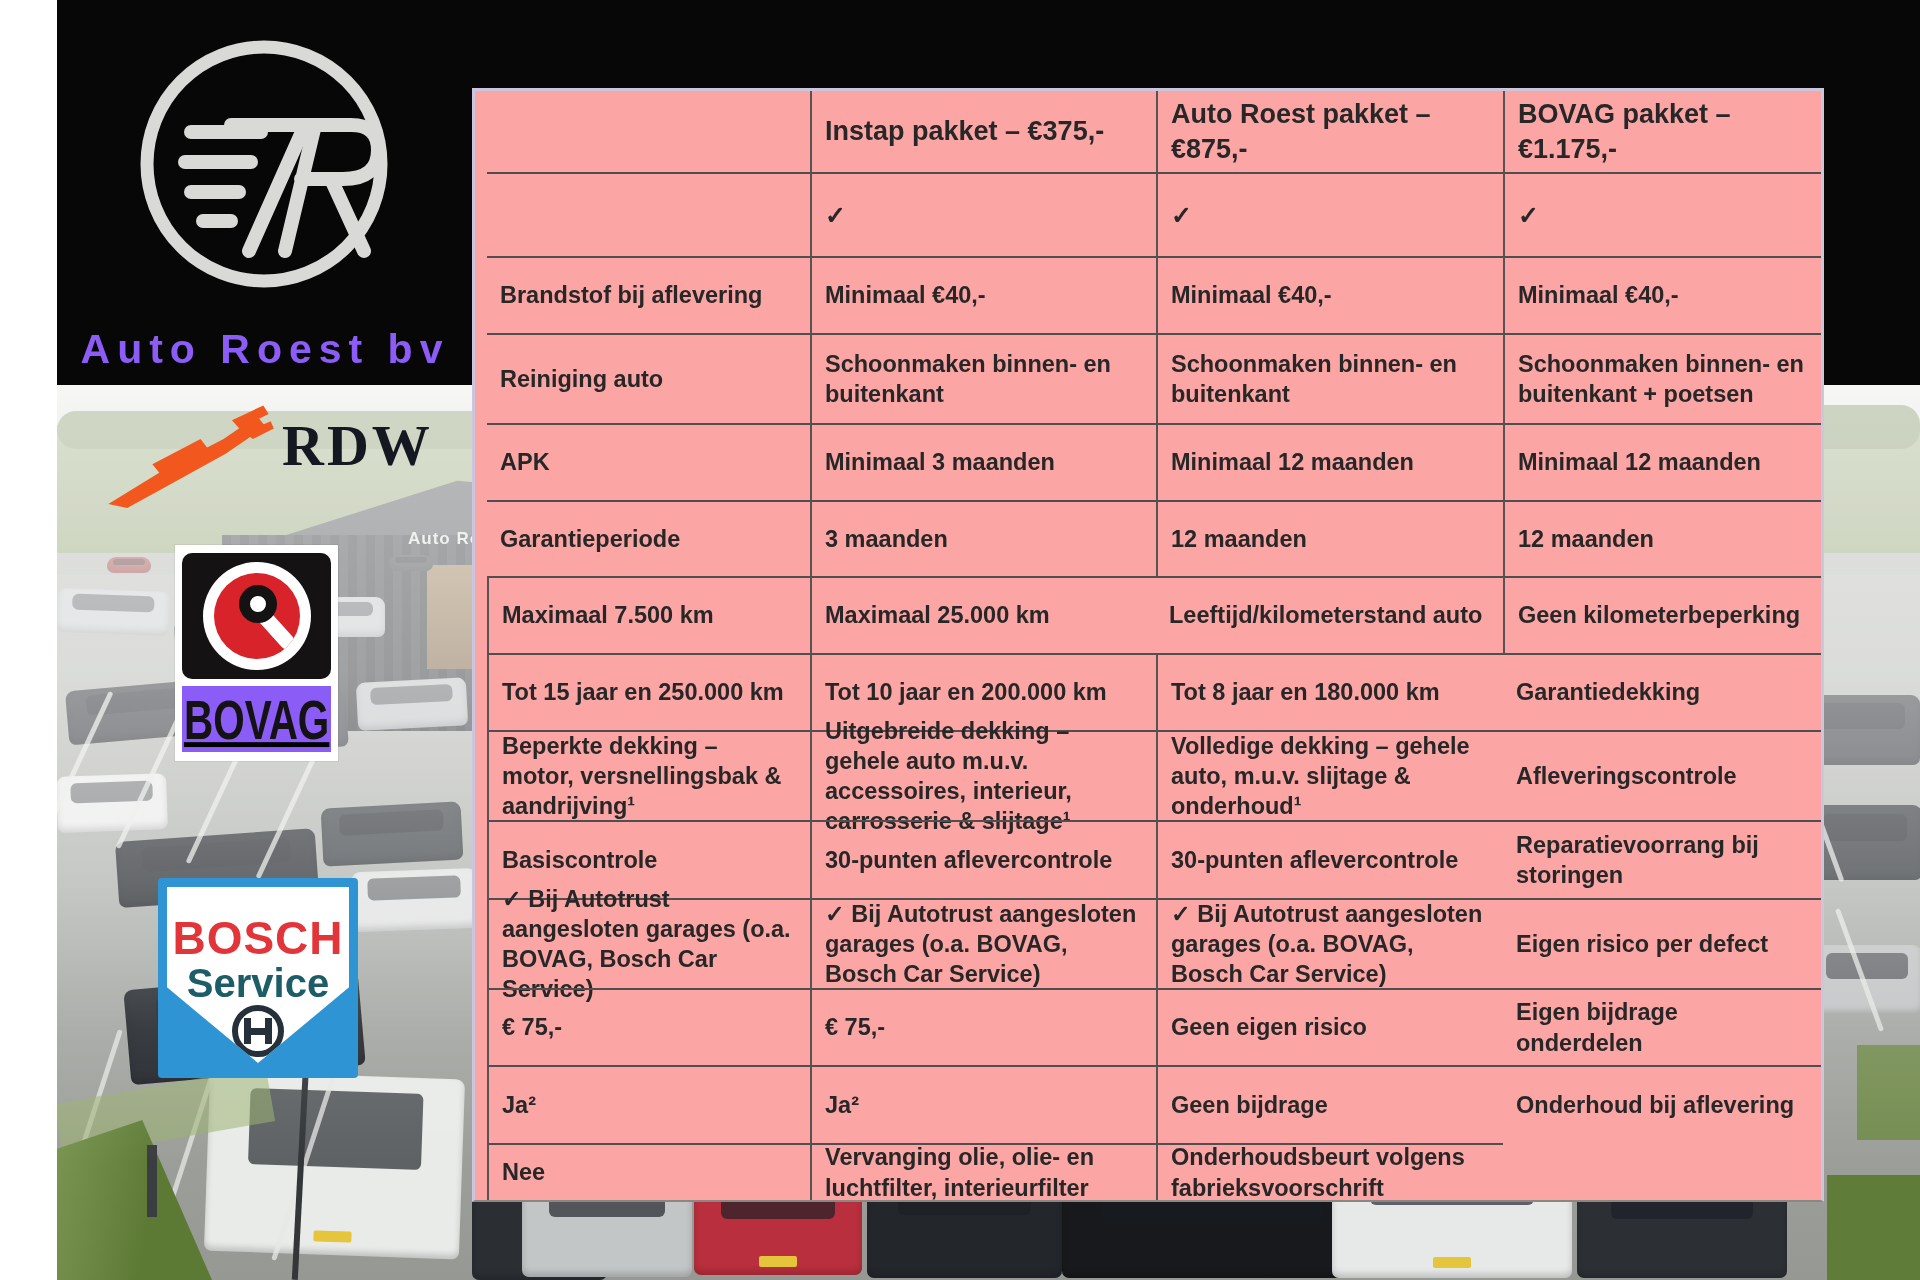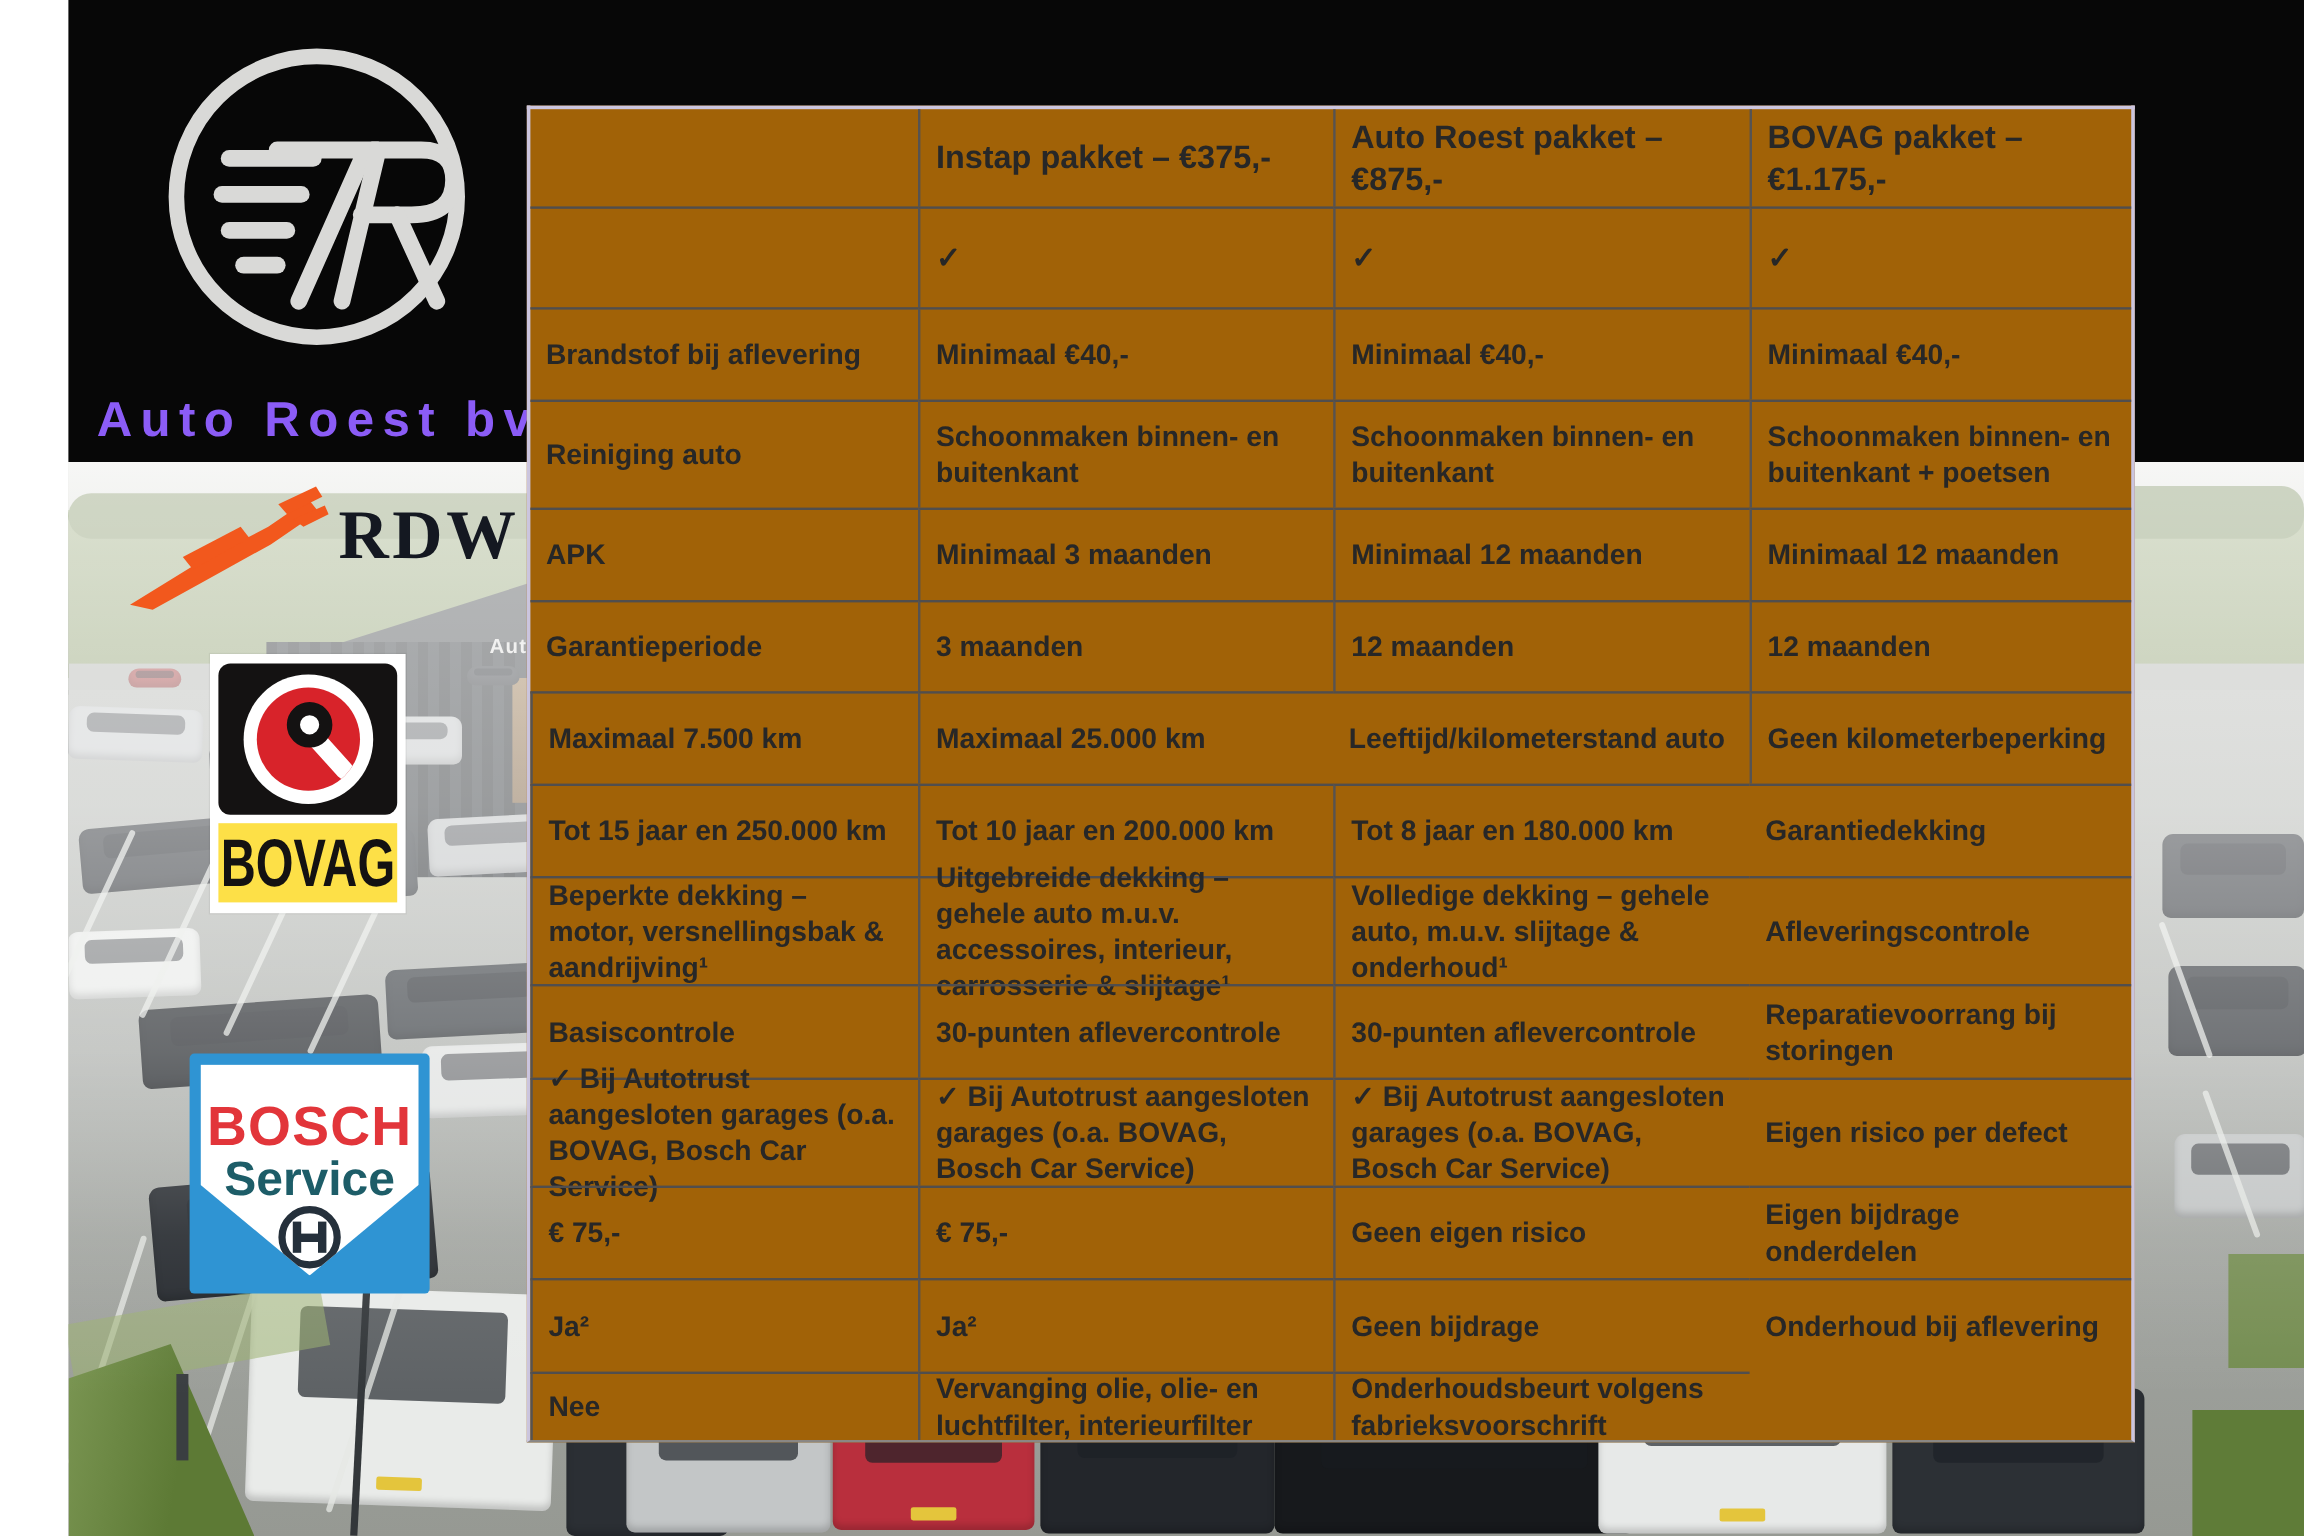--- a/index.html
+++ b/index.html
@@ -61,41 +61,41 @@
          box-shadow:0 0 0 1px rgba(0,0,0,.05);}
   .bovag-black{position:absolute;left:7px;top:8px;right:7px;height:126px;background:#141212;border-radius:10px;}
   .bovag-white{position:absolute;left:50%;top:50%;width:108px;height:108px;margin:-54px 0 0 -54px;
                background:#ffffff;border-radius:50%;}
   .bovag-red{position:absolute;left:50%;top:50%;width:86px;height:86px;margin:-43px 0 0 -43px;
              background:#d8232a;border-radius:50%;overflow:hidden;}
   .bovag-needle{position:absolute;left:36px;top:28px;width:15px;height:60px;background:#ffffff;
                 border-radius:8px;transform-origin:50% 8px;transform:rotate(-42deg);}
   .bovag-donut{position:absolute;left:25px;top:12px;width:16px;height:16px;background:#ffffff;
                border:11px solid #141212;border-radius:50%;}
-  .bovag-yellow{position:absolute;left:7px;bottom:9px;right:7px;height:66px;background:#fde047;
-                display:flex;align-items:center;justify-content:center;}
+  .bovag-yellow{position:absolute;left:7px;bottom:9px;right:7px;height:66px;background:#8b5cf6;
+                display:flex;align-items:center;justify-content:center;text-decoration:underline;}
   .bovag-word{font-size:46px;font-weight:bold;color:#141212;transform:scale(.88,1.22);letter-spacing:0px;}
 
   
   .bosch{position:absolute;left:158px;top:878px;width:200px;height:200px;background:#2f94d3;border-radius:4px;}
   .bosch-shield{position:absolute;left:9px;right:9px;top:9px;height:176px;background:#ffffff;
                 clip-path:polygon(0 0,100% 0,100% 57%,50% 100%,0 57%);text-align:center;}
   .bosch-word{display:block;margin-top:24px;font-size:46px;font-weight:bold;color:#e2353a;letter-spacing:1px;}
   .bosch-service{display:block;margin-top:-4px;font-size:40px;font-weight:bold;color:#1d5d68;}
   .bosch-symbol{position:absolute;left:50%;top:118px;width:40px;height:40px;margin-left:-26px;
                 border:6px solid #25303b;border-radius:50%;background:#ffffff;}
   .bosch-symbol::before{content:"";position:absolute;left:6px;top:7px;width:7px;height:26px;
                 background:#25303b;box-shadow:21px 0 0 #25303b;}
   .bosch-symbol::after{content:"";position:absolute;left:9px;top:17px;width:22px;height:7px;background:#25303b;}
 
   
-  .ptable{position:absolute;left:439px;top:88px;width:1334px;display:grid;
+  .ptable{position:absolute;left:472px;top:88px;width:1334px;display:grid;
           grid-template-columns:323px 346px 347px 318px;
           grid-template-rows:81px 84px 77px 90px 77px 76px 77px 77px 90px 78px 90px 77px 78px 57px;
-          background:#a16207;border:3px solid #cbc5de;border-bottom:2px solid #8a8784;box-sizing:content-box;}
+          background:#fca5a5;border:3px solid #cbc5de;border-bottom:2px solid #8a8784;box-sizing:content-box;padding-left:12px;}
   .tcell{display:flex;align-items:center;padding:6px 16px 6px 13px;color:#272727;font-weight:bold;
          font-size:23.5px;line-height:1.28;box-sizing:border-box;}
   .tcell.bt{border-top:2px solid #504e4e;}
   .tcell.bl{border-left:2px solid #565352;}
   .tcell.head{font-size:27px;}
   .tcell.check{font-size:25px;}
 </style>
 </head>
 <body>
 

